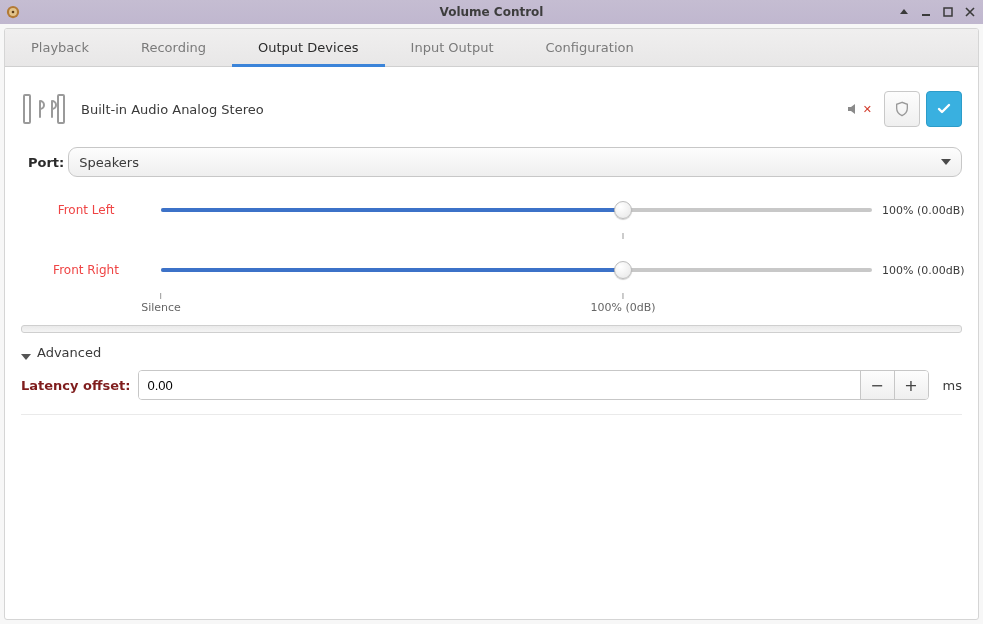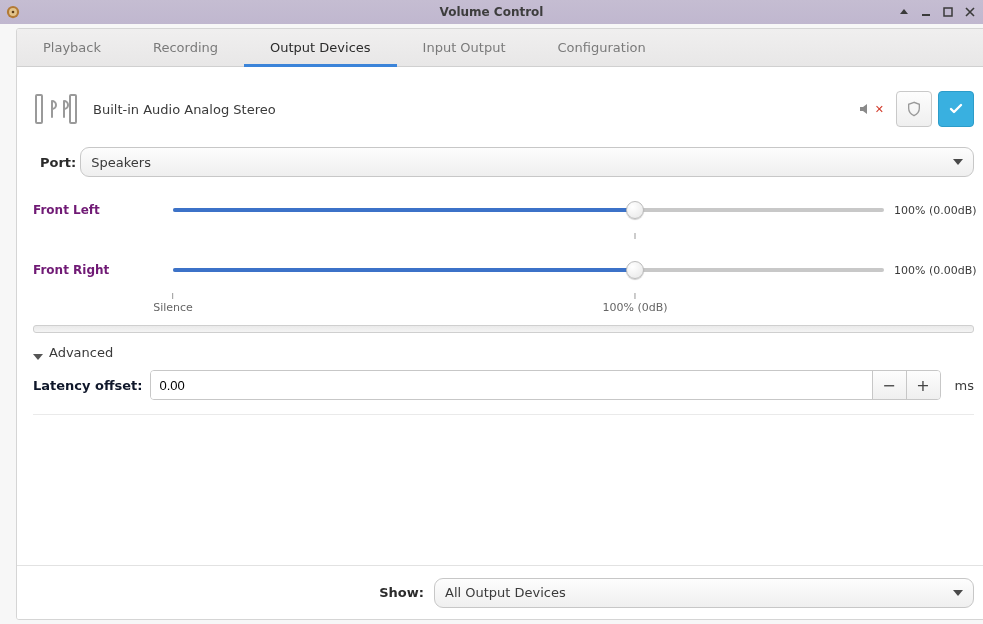--- a/index.html
+++ b/index.html
@@ -8,21 +8,21 @@
 
   
   .titlebar { height:24px; background:linear-gradient(#c5bdd2,#c0b7cf); display:flex; align-items:center; padding:0 6px; color:#3d3d3d; font-size:12px; font-weight:bold; position:relative;}
   .titlebar .title { position:absolute; left:0; right:0; text-align:center; pointer-events:none; }
   .titlebar .title-left { width:20px; display:flex; align-items:center; }
   .titlebar .title-left svg { width:14px; height:14px; }
   .titlebar .title-right { margin-left:auto; display:flex; align-items:center; gap:8px; }
   .titlebar .win-btn { width:14px; height:14px; display:flex; align-items:center; justify-content:center; color:#3a3a3a; cursor:pointer; }
 
   
-  .app { width:983px; height:600px; padding:4px 4px 4px 16px; }
+  .app { width:983px; height:600px; padding:4px 4px 4px 4px; }
   .inner { width:975px; height:592px; margin:0 auto; border:1px solid #d5d5d5; border-radius:3px; background:#ffffff; display:flex; flex-direction:column; overflow:hidden; }
 
   
   .tabs { height:38px; background:linear-gradient(#f0efef,#e8e7e7); border-bottom:1px solid #d0d0d0; display:flex; align-items:stretch; padding:0 0px; }
   .tab { padding:0 26px; display:flex; align-items:center; color:#7a7a7a; cursor:pointer; position:relative; font-size:13px; }
   .tab.active { color:#2b2b2b; }
   .tab.active::after { content:""; position:absolute; left:0; right:0; bottom:-1px; height:3px; background:#3b84d9; }
 
   
   .main { flex:1 1 auto; padding:22px 16px 0 16px; display:flex; flex-direction:column; overflow:hidden; }
@@ -38,37 +38,37 @@
 
   
   .row { display:flex; align-items:center; gap:4px; margin-top:18px;margin-left:7px; }
   .label { font-size:13px; color:#2b2b2b; min-width:36px; font-weight:600;}
   .combo { flex:1; height:30px; border:1px solid #c7c7c7; border-radius:9px; background:linear-gradient(#fdfdfd,#efefef); display:flex; align-items:center; padding:0 10px; position:relative; cursor:pointer; font-size:13px; color:#3a3a3a;}
   .combo .caret { margin-left:auto; width:0;height:0;border-left:5px solid transparent;border-right:5px solid transparent;border-top:6px solid #4a4a4a; }
 
   
   .sliders { margin-top:18px; }
   .slider-row { display:flex; align-items:center; gap:10px; height:30px; margin-bottom:18px; }
-  .slider-row .ch-label { width:130px; font-size:12px; font-weight:700; color:#701a75; }
+  .slider-row .ch-label { width:130px; font-size:12px; font-weight:400; color:#ef4444;text-align:center; }
   .slider-row .val-label { width:80px; text-align:right; font-size:11px; color:#3a3a3a; white-space:nowrap;}
   .track-wrap { flex:1; position:relative; height:20px; display:flex; align-items:center; }
   .track { width:100%; height:4px; background:#c8c8c8; border-radius:2px; position:relative; }
   .track .fill { position:absolute; left:0; top:0; bottom:0; background:#3c72c8; border-radius:2px; }
   .knob { position:absolute; top:50%; transform:translate(-50%,-50%); width:18px; height:18px; border-radius:50%; background:radial-gradient(circle at 35% 30%, #ffffff, #e6e6e6); border:1px solid #bcbcbc; box-shadow:0 1px 1px rgba(0,0,0,0.2); cursor:pointer;}
   .scale-row { position:relative; height:18px; margin-left:140px; margin-right:90px; margin-top:-10px; margin-bottom:4px; font-size:11px; color:#666; }
   .scale-row .tick { position:absolute; transform:translateX(-50%); top:0;}
   .scale-row .tick::before { content:""; display:block; width:1px; height:6px; background:#999; margin:0 auto 2px auto;}
   
   .vu-meter { height:8px; border:1px solid #cfcfcf; border-radius:3px; background:linear-gradient(#eaeaea,#f4f4f4); margin-top:10px; }
 
   .advanced { display:flex; align-items:flex-end; gap:6px; margin-top:12px; font-size:13px; color:#3a3a3a; cursor:pointer;}
   .adv-arrow { width:0;height:0;border-left:5px solid transparent;border-right:5px solid transparent;border-top:6px solid #555;}
 
   .latency-row { display:flex; align-items:center; gap:8px; margin-top:10px; padding-bottom:14px; border-bottom:1px solid #eaeaea;}
-  .latency-row .ll { font-size:13px; font-weight:600; color:#0f172a; }
+  .latency-row .ll { font-size:13px; font-weight:600; color:#7f1d1d; }
   .spin { flex:1; display:flex; border:1px solid #c7c7c7; border-radius:4px; overflow:hidden; height:30px;}
   .spin input { flex:1; border:none; outline:none; padding:0 8px; font-size:13px; background:#fff;}
   .spin .spin-btn { width:34px; border-left:1px solid #c7c7c7; background:linear-gradient(#fdfdfd,#efefef); display:flex; align-items:center; justify-content:center; font-size:16px; cursor:pointer; color:#444;}
   .unit { font-size:13px; color:#3a3a3a; margin-left:6px;}
 
   
   .footer { height:54px; border-top:1px solid #e2e2e2; display:flex; align-items:center; padding:0 16px; gap:10px; background:#fff;}
   .footer .flabel { margin-left:auto; font-size:13px; font-weight:600; color:#2b2b2b;}
   .footer .combo { flex:0 0 540px; }
 </style>
@@ -213,22 +213,15 @@
       <div class="spin">
         <input type="text" value="0.00" style="">
         <div class="spin-btn">−</div>
         <div class="spin-btn">+</div>
       </div>
       <div class="unit">ms</div>
     </div>
 
   </div>
 
-  <div class="footer">
-    <div class="flabel">Show:</div>
-    <div class="combo">
-      <span>All Output Devices</span>
-      <div class="caret"></div>
-    </div>
-  </div>
 
 </div>
 </div>
 
 </body></html>

